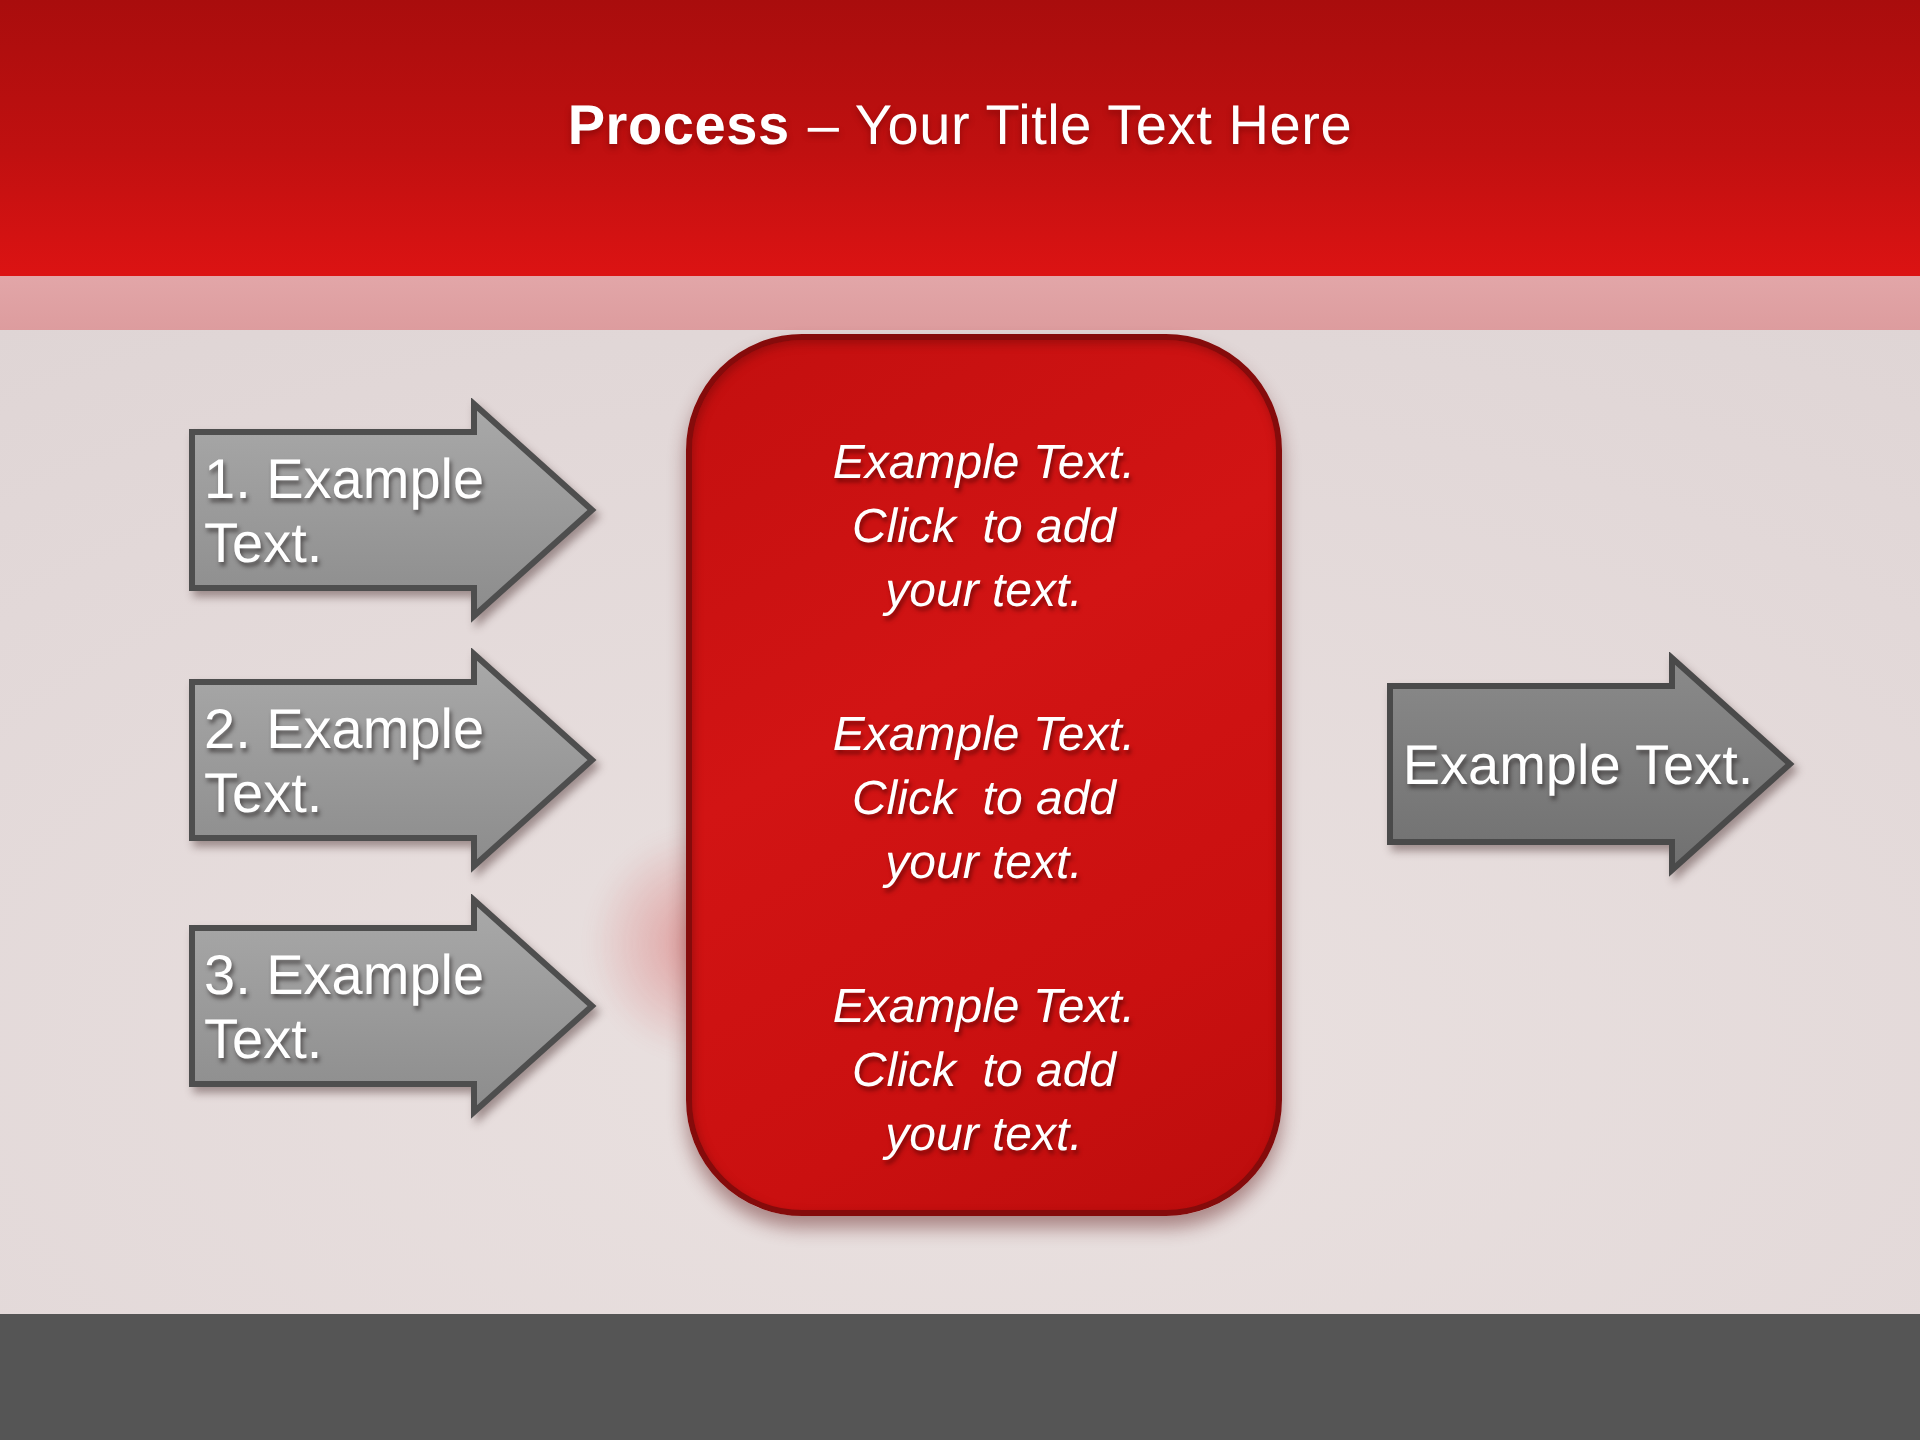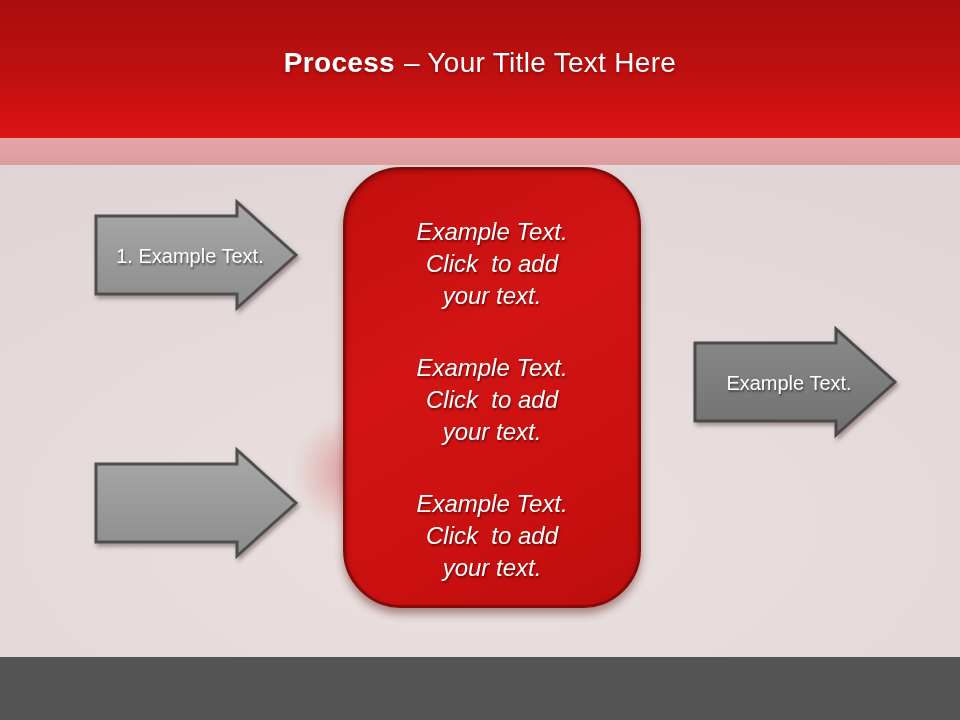--- a/index.html
+++ b/index.html
@@ -30,21 +30,21 @@
     background:radial-gradient(closest-side, rgba(210,45,45,.38), rgba(210,45,45,0) 72%);
     filter:blur(4px);
   }
   
   .arrow{position:absolute;width:206px;height:114px;}
   .arrow svg{position:absolute;left:0;top:0;
     filter:drop-shadow(2px 3px 2px rgba(70,45,45,.45));}
   .arrow-label{
     position:absolute;left:8px;top:0;width:176px;height:114px;
     display:flex;align-items:center;justify-content:center;
-    color:#fff;font-size:20px;white-space:pre-wrap;
+    color:#fff;font-size:28px;white-space:pre-wrap;
     text-shadow:1px 2px 2px rgba(45,40,40,.65);
   }
   .arrow-1{left:94px;top:199px;}
   .arrow-2{left:94px;top:324px;}
   .arrow-3{left:94px;top:447px;}
   .arrow-right{left:693px;top:326px;}
   
   .center-box{
     position:absolute;left:343px;top:167px;width:298px;height:441px;
     box-sizing:border-box;border:3px solid #850B0B;border-radius:58px;
@@ -85,25 +85,32 @@
 
   <div class="bg-blob"></div>
 
   <div class="arrow arrow-1">
     <svg width="206" height="114" viewBox="0 0 206 114">
       <polygon points="2,17 143,17 143,3 202,56 143,109 143,95 2,95" fill="url(#gLeft)" stroke="#4E4E4E" stroke-width="3" stroke-linejoin="miter"></polygon>
     </svg>
     <div class="arrow-label">1. Example Text.</div>
   </div>
 
+  <div class="arrow arrow-2">
+    <svg width="206" height="114" viewBox="0 0 206 114">
+      <polygon points="2,17 143,17 143,3 202,56 143,109 143,95 2,95" fill="url(#gLeft)" stroke="#4E4E4E" stroke-width="3" stroke-linejoin="miter"></polygon>
+    </svg>
+    <div class="arrow-label">2. Example Text.</div>
+  </div>
 
   <div class="arrow arrow-3">
     <svg width="206" height="114" viewBox="0 0 206 114">
       <polygon points="2,17 143,17 143,3 202,56 143,109 143,95 2,95" fill="url(#gLeft)" stroke="#4E4E4E" stroke-width="3" stroke-linejoin="miter"></polygon>
     </svg>
+    <div class="arrow-label">3. Example Text.</div>
   </div>
 
   <div class="center-box">
     <p class="para">
       <span class="line">Example Text.</span>
       <span class="line">Click  to add</span>
       <span class="line">your text.</span>
     </p>
     <p class="para">
       <span class="line">Example Text.</span>

